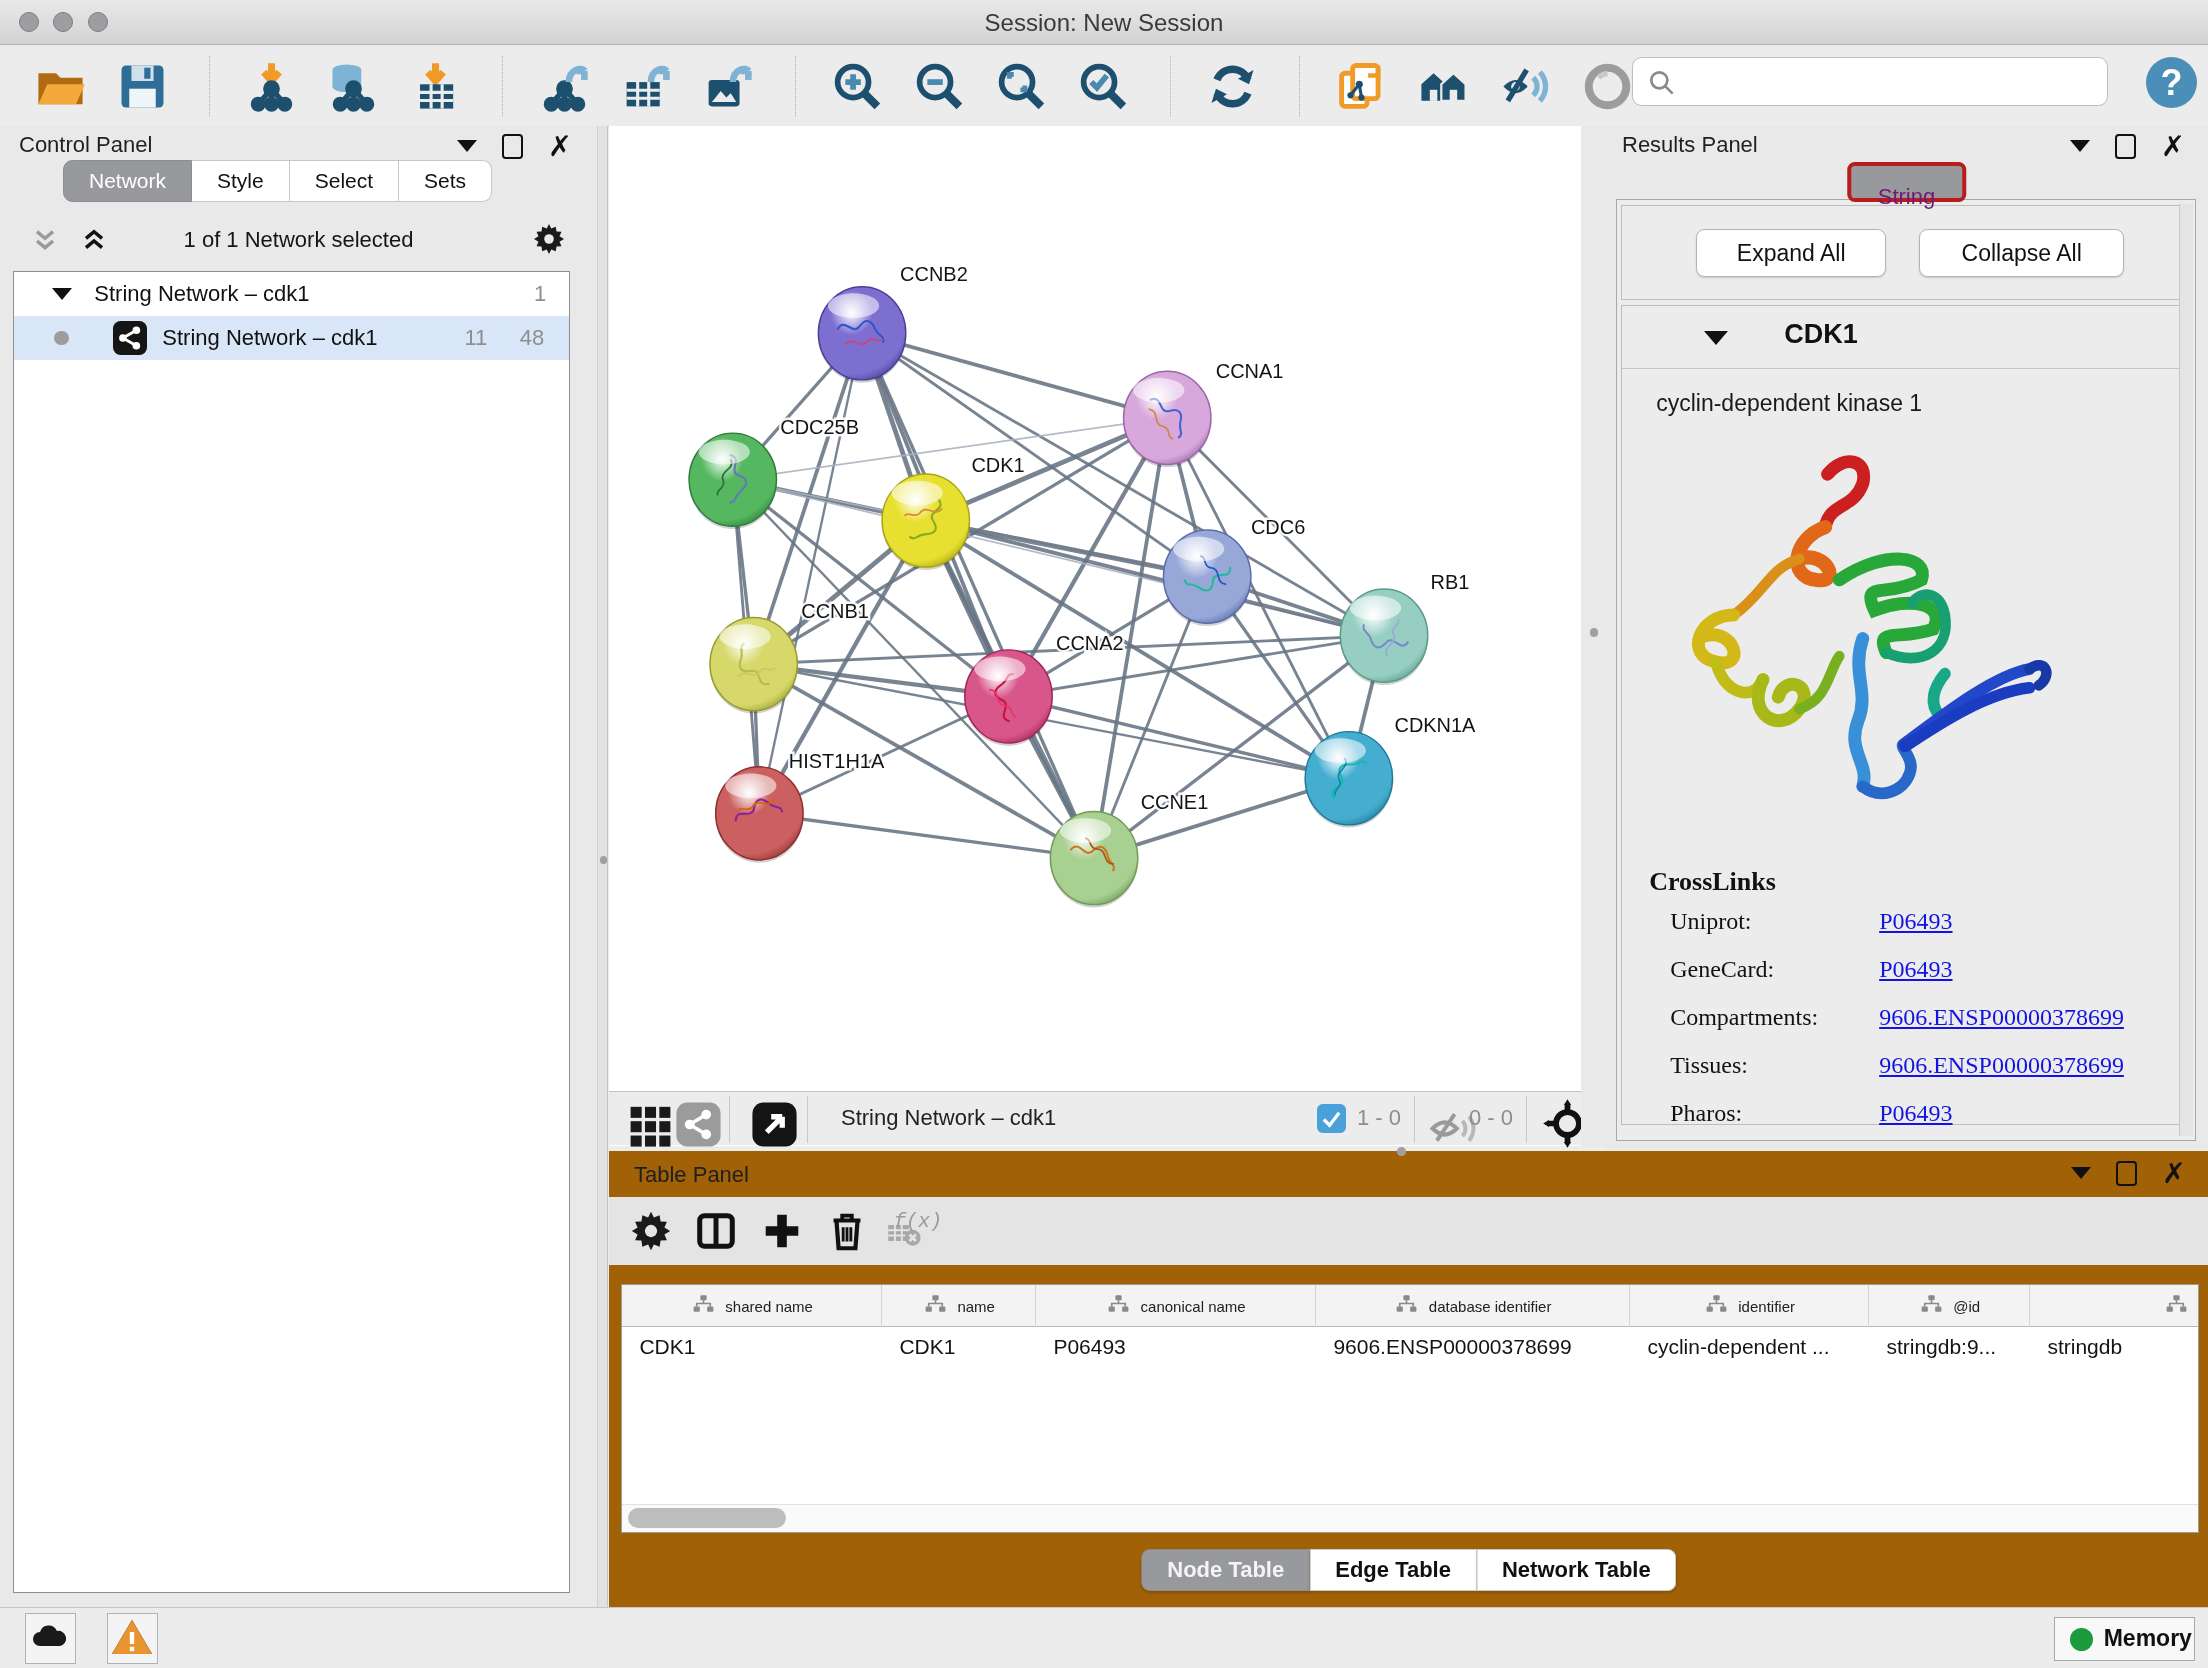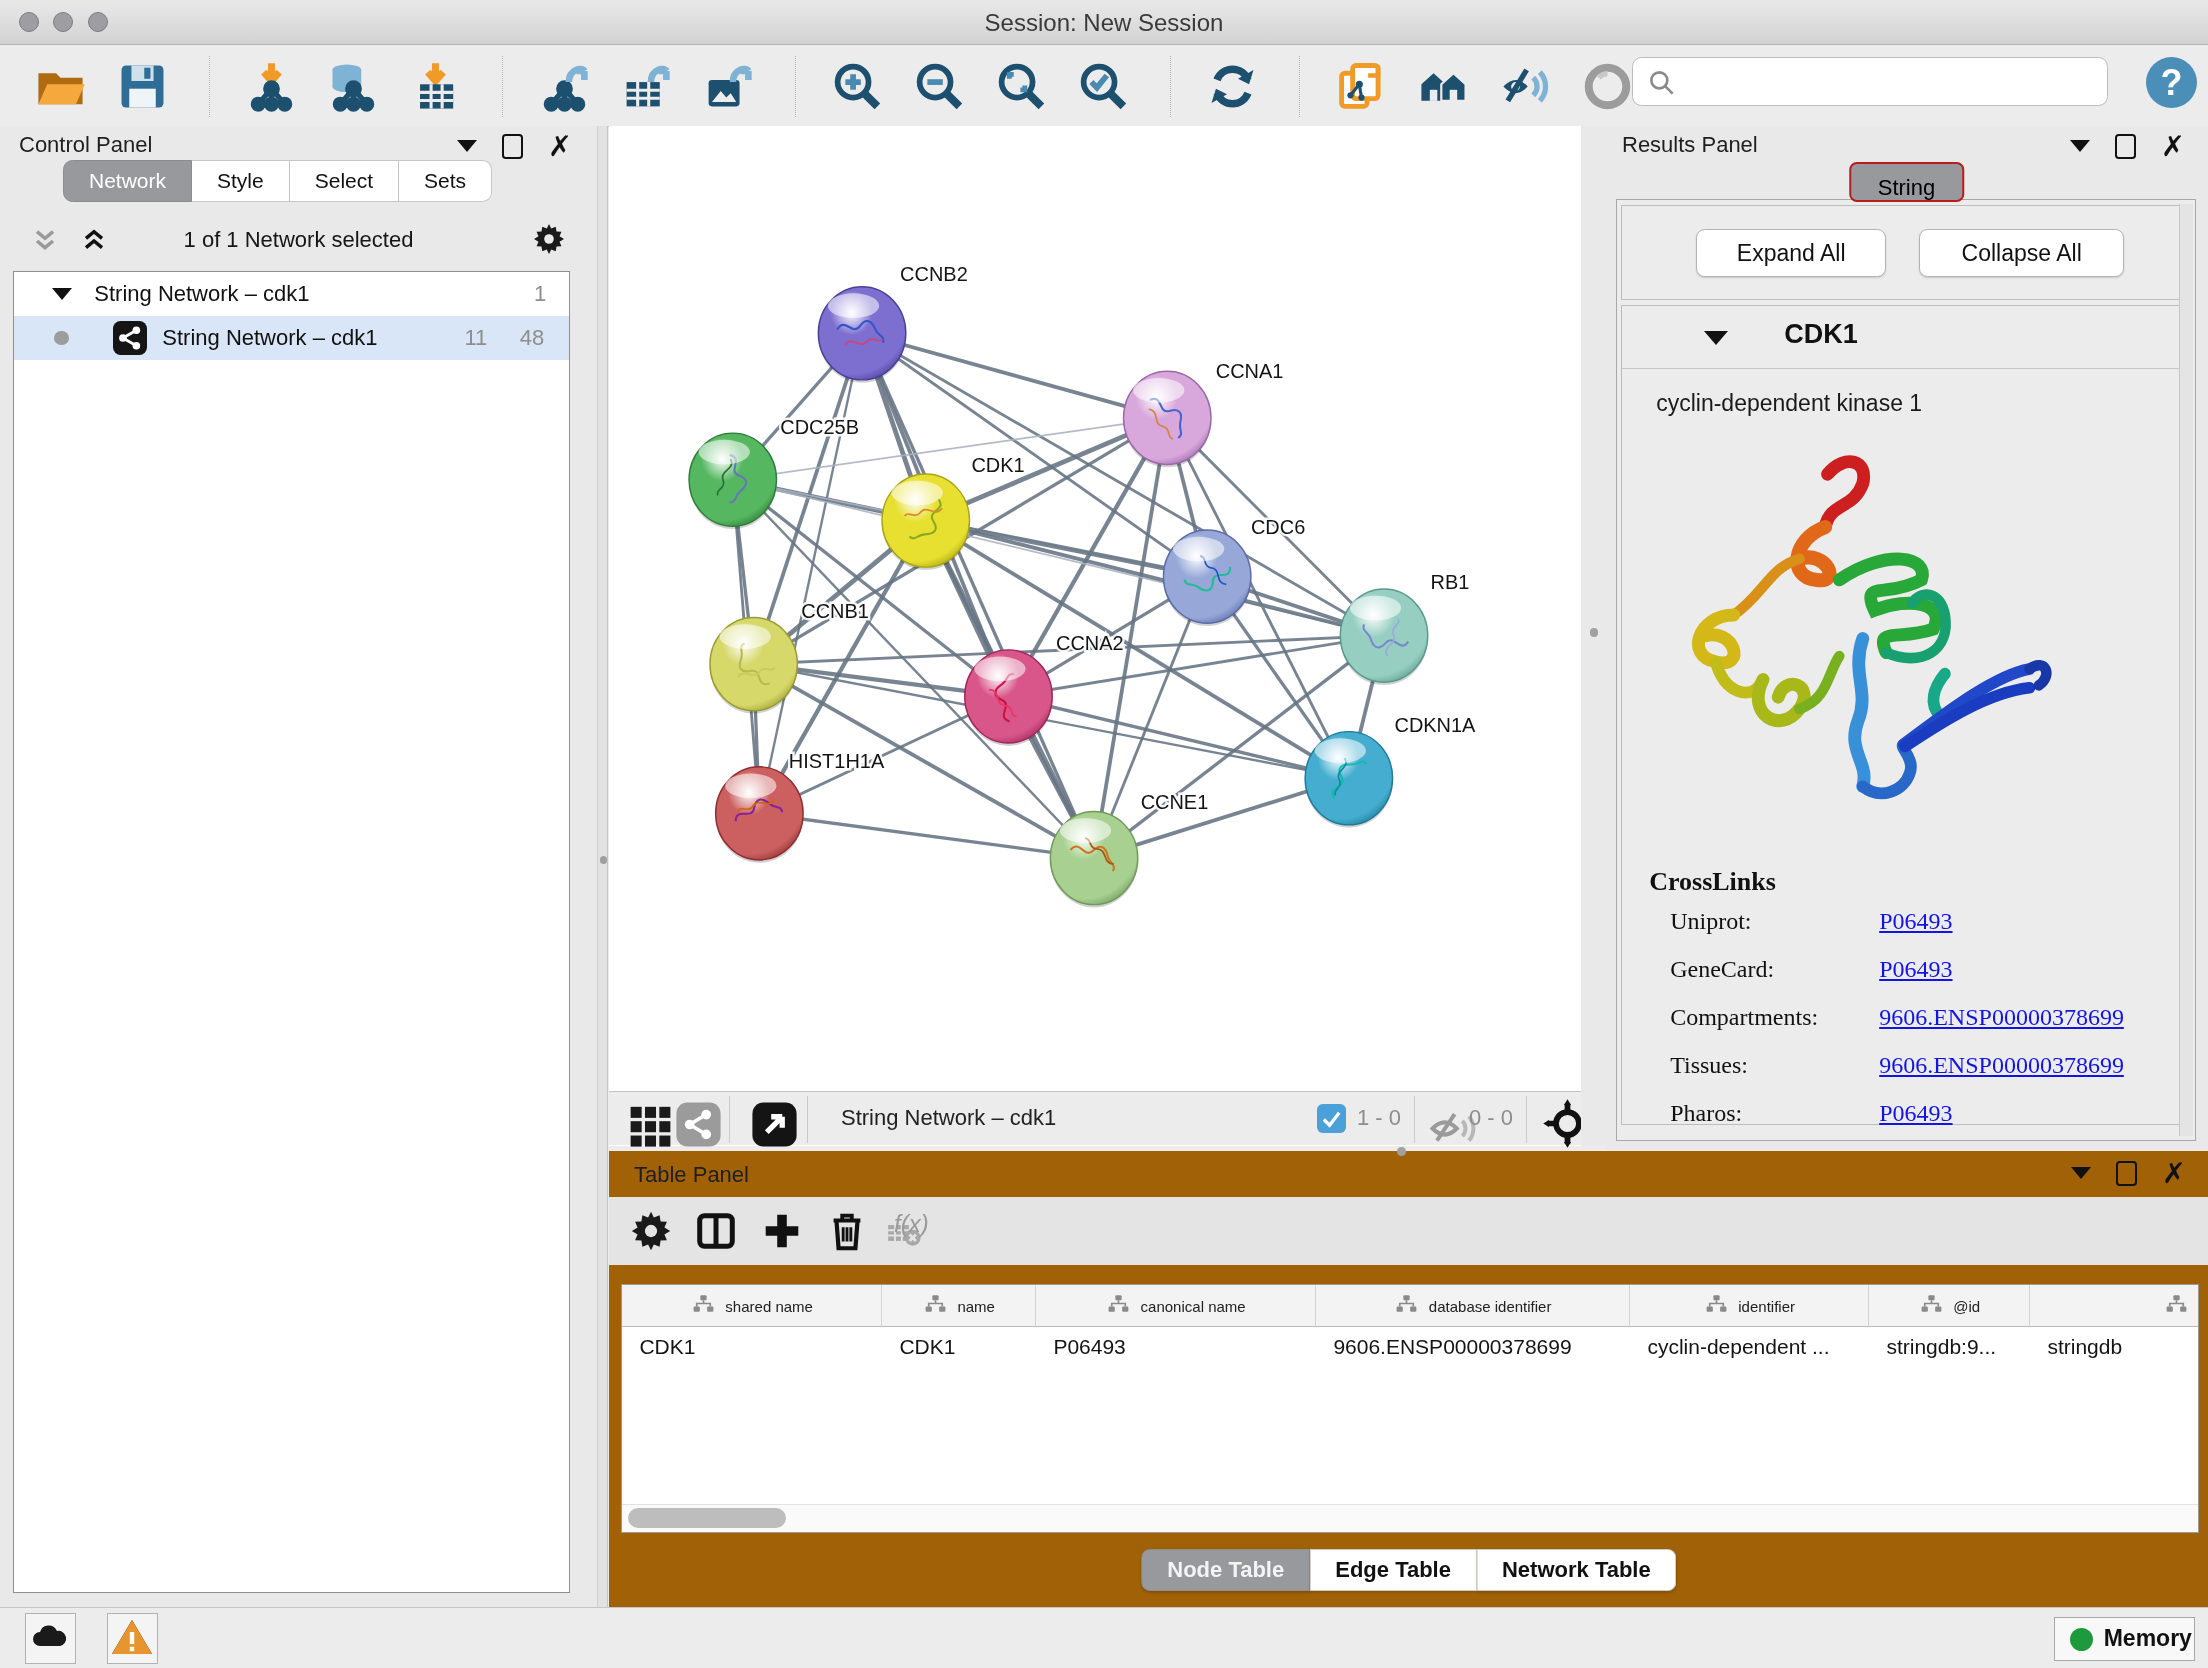--- a/index.html
+++ b/index.html
@@ -78,22 +78,22 @@
   .vt-count { position:absolute; top:13.3px; font-size:22px; color:#8d8d8d; }
   #vt-check { position:absolute; left:708px; top:12.4px; width:28.5px; height:28.5px; border-radius:5.7px;
     background:#4aa0d8; }
   #vt-check svg { position:absolute; left:2.9px; top:3.8px; }
 
   
   #right-splitter { position:absolute; left:1581px; top:126px; width:25px; height:1020px; background:#e9e9e9; }
   #right-splitter .dot { position:absolute; left:8.6px; top:502px; width:8.6px; height:8.6px; border-radius:50%; background:#a0a0a0; }
   #results-panel { position:absolute; left:1605px; top:126px; width:603px; height:1024px; background:#e9e9e9; }
   #rp-tab { position:absolute; left:50%; transform:translateX(-50%); top:36px; height:40px;
-    padding:5px 27px; background:#98999c; border:2px solid #b91c1c; border-radius:7.6px;
-    color:#000000; font-size:22px; line-height:38px; z-index:2; cursor:pointer; }
+    padding:12px 27px; background:#98999c; border:4px solid #b91c1c; border-radius:7.6px;
+    color:#701a75; font-size:22px; line-height:38px; z-index:2; cursor:pointer; }
   #rp-outer { position:absolute; left:11.4px; top:73px; width:580px; height:942px;
     background:#ececec; border:1.9px solid #a8a8a8; }
   #rp-btnbox { position:absolute; left:3.8px; top:4.8px; width:569px; height:95px;
     border:1px solid #bdbdbd; background:#ececec; }
   .rp-btn { position:absolute; top:23px; height:48px; background:#fff; border:1px solid #b3b3b3;
     border-radius:8.6px; font-size:23px; color:#111; text-align:center; line-height:46px; cursor:pointer;
     box-shadow:0 1px 1.9px rgba(0,0,0,0.15); }
   #rp-entry { position:absolute; left:3.8px; top:105px; width:569px; height:820px;
     border:1px solid #bdbdbd; background:#ececec; }
   #rp-entry-head { position:absolute; left:0; top:0; width:100%; height:63px; border-bottom:1px solid #c6c6c6; }
@@ -111,22 +111,22 @@
     text-decoration:underline; cursor:pointer; }
   #rp-scroll { position:absolute; right:2.9px; top:3.8px; width:13.3px; height:932px;
     background:#e4e4e4; border-left:1px solid #c8c8c8; }
 
   
   #table-panel { position:absolute; left:609px; top:1151px; width:1600px; height:457px; background:#a16207; }
   #tp-handle { position:absolute; left:788px; top:-3.8px; width:8.6px; height:8.6px; border-radius:50%; background:#a0a0a0; }
   #tp-title { position:absolute; left:25px; top:11.4px; }
   #tp-toolbar { position:absolute; left:0; top:46px; width:1600px; height:68px; background:#e4e4e4; }
   .tp-icon { position:absolute; top:11.4px; width:46px; height:46px; cursor:pointer; }
-  #tp-fx { position:absolute; left:285px; top:13.3px; font-family:Liberation Sans, sans-serif;
-    font-style:italic; font-size:24px; color:#9a9a9a; }
+  #tp-fx { position:absolute; left:285px; top:13.3px; font-family:Liberation Mono, monospace;
+    font-style:italic; font-size:20px; color:#9a9a9a; }
   #tp-table { position:absolute; left:12.4px; top:133px; width:1578px; height:249px;
     background:#fff; border:1.9px solid #9a9a9a; overflow:hidden; }
   #tp-header { display:flex; height:42px; background:#f3f3f3; border-bottom:1.9px solid #b9b9b9; }
   .th { display:flex; align-items:center; justify-content:center; gap:9.5px; height:42px;
     border-right:1px solid #d4d4d4; font-size:15px; color:#222; white-space:nowrap; overflow:hidden;
     flex:none; cursor:pointer; }
   #tp-row { display:flex; height:40px; }
   .td { height:40px; line-height:40px; padding-left:17px; font-size:21px; color:#141414;
     white-space:nowrap; overflow:hidden; flex:none; }
   #tp-hscroll { position:absolute; left:0; bottom:0; width:100%; height:28.5px; background:#fafafa;

